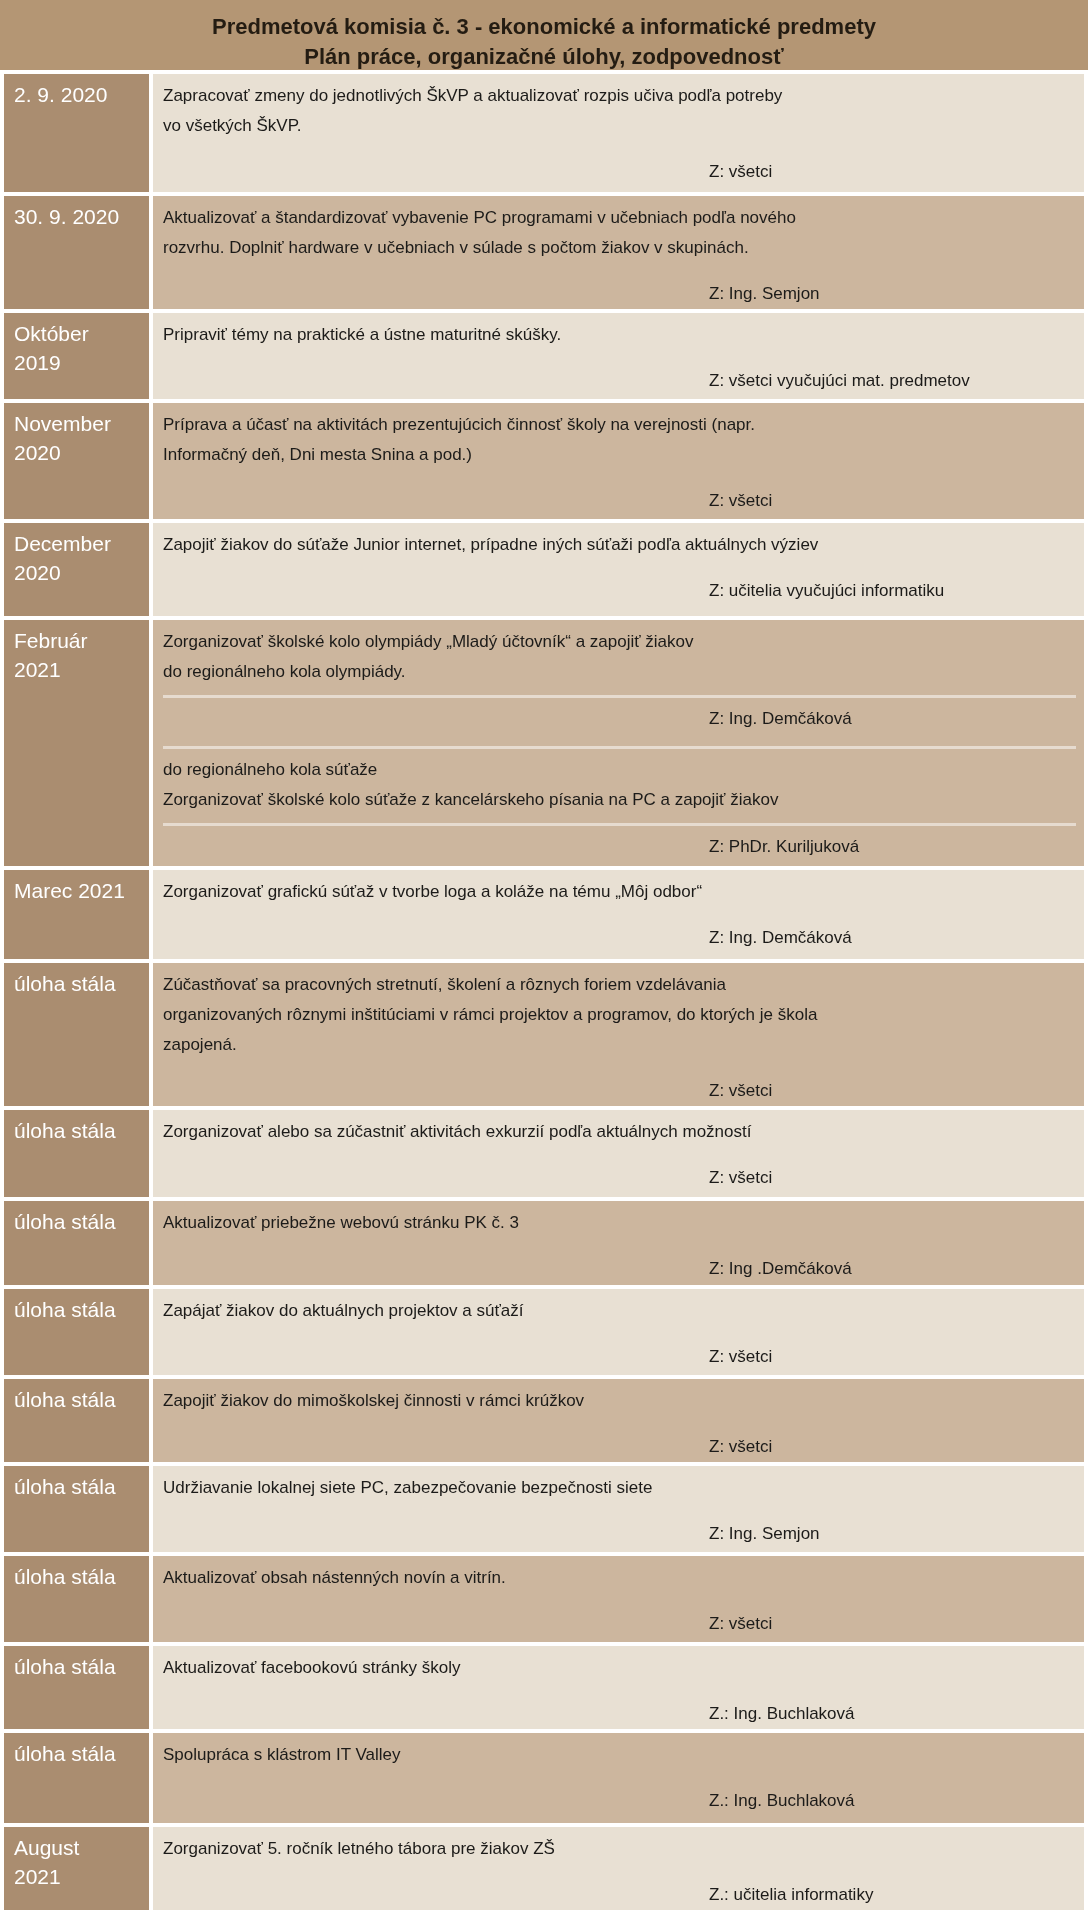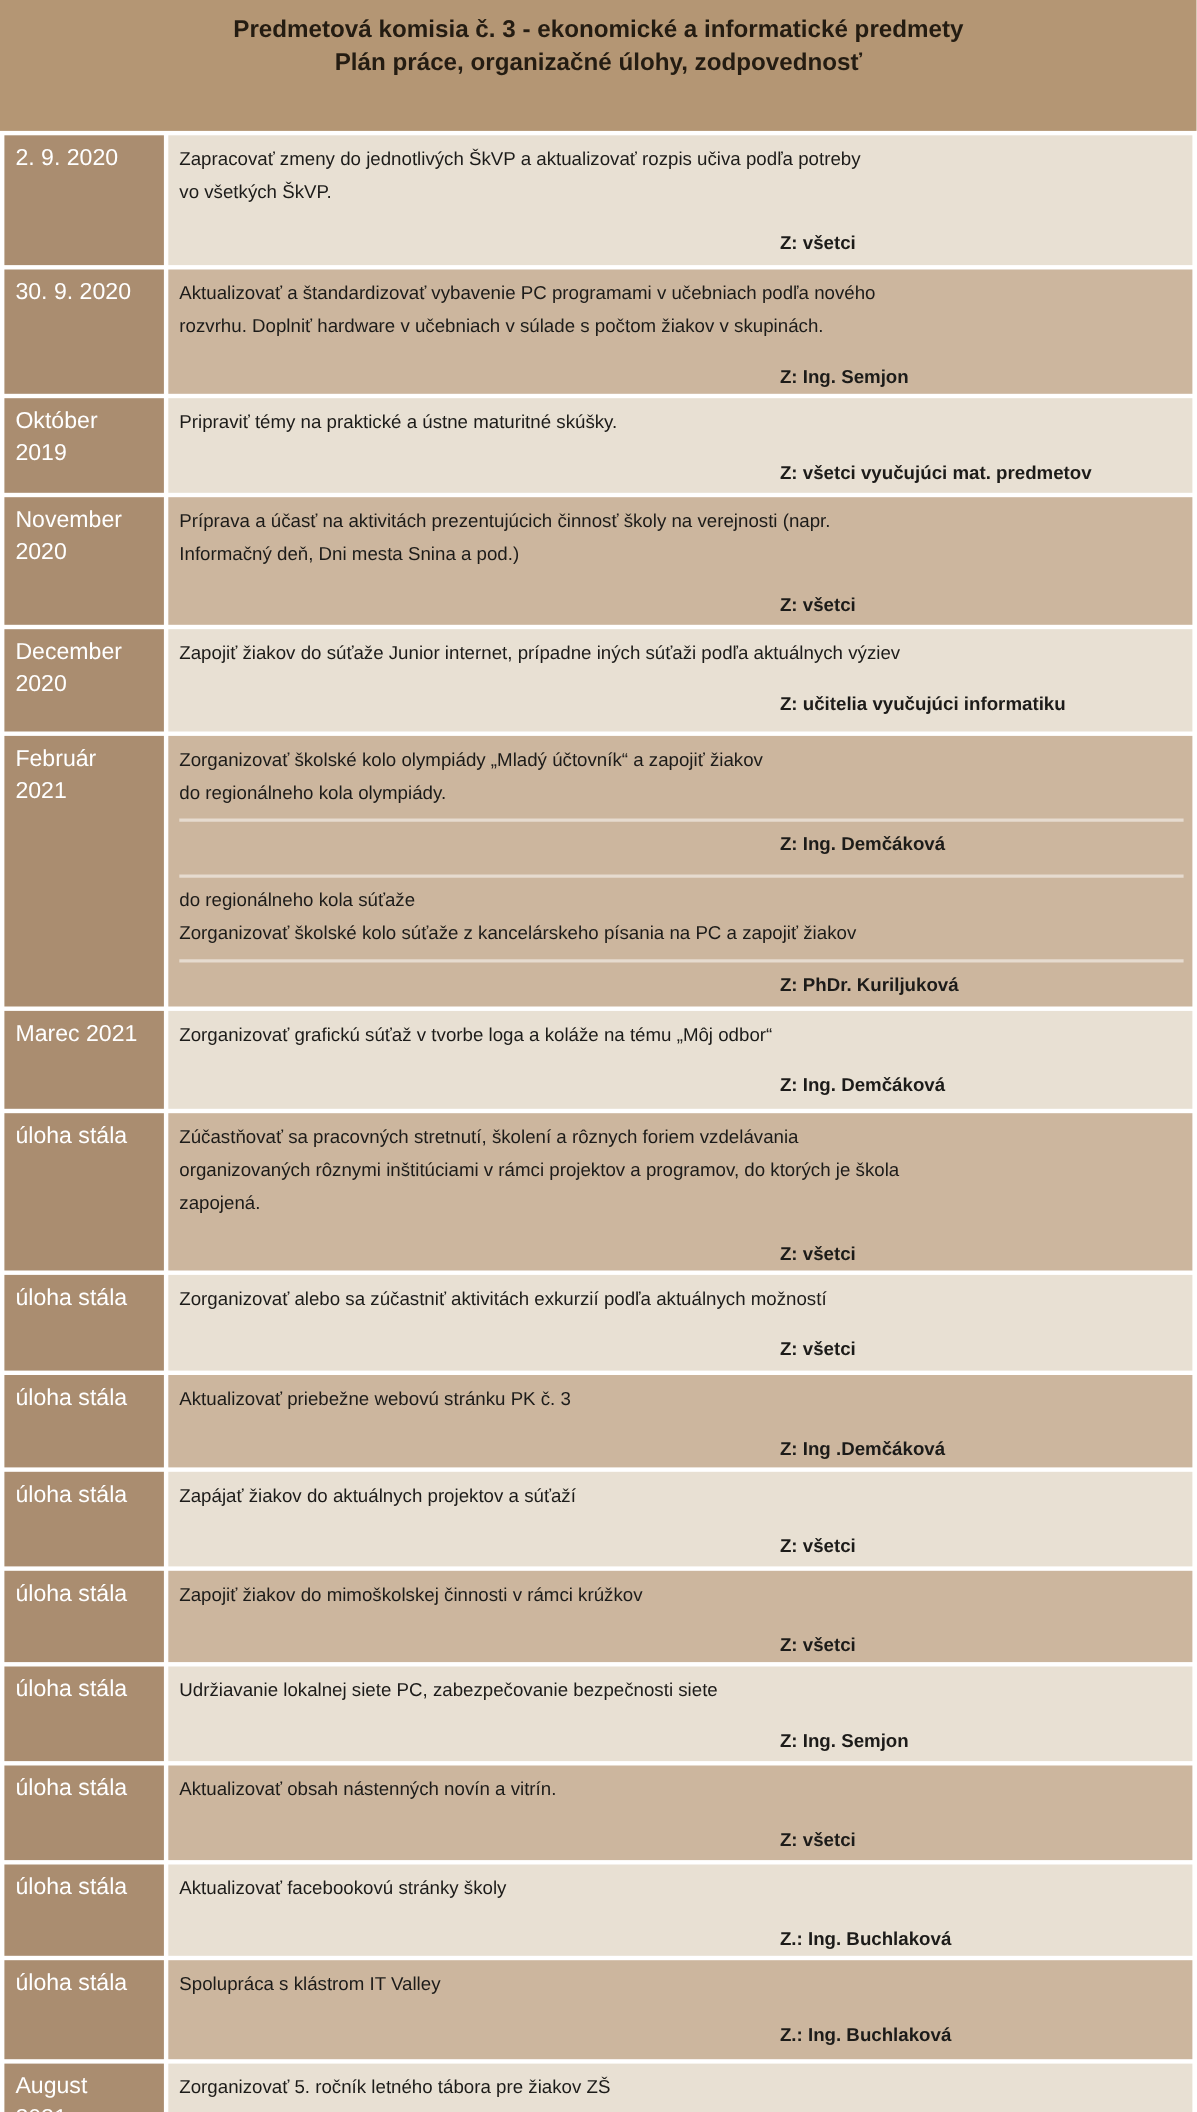--- a/index.html
+++ b/index.html
@@ -15,21 +15,21 @@
   html,body{margin:0;padding:0;background:#ffffff;}
   body{font-family:"Liberation Sans","DejaVu Sans",sans-serif;}
   .page{
     position:relative;
     width:1088px;height:1920px;
     margin:0 auto;
     background:#ffffff;
     overflow:hidden;
   }
   .doc-header{
-    width:1088px;height:119px;
+    width:1088px;height:70px;
     background:var(--header-bg);
     color:var(--header-text);
     text-align:center;
     padding-top:12px;
   }
   .doc-header .h-line{
     font-size:22px;
     line-height:30px;
     font-weight:bold;
   }
@@ -57,21 +57,20 @@
     font-size:17px;
     line-height:30px;
   }
   .task-cell.light{background:var(--light-bg);}
   .task-cell.medium{background:var(--medium-bg);}
   .task-line{margin:0;}
   .resp{
     margin-top:16px;
     padding-left:546px;
     white-space:nowrap;
-    font-weight:bold;
   }
   
   .with-seps .task-cell > *:not(:first-child){
     border-top:3px solid rgba(255,255,255,0.5);
     margin-top:8px;
     padding-top:6px;
   }
   .with-seps .resp{padding-bottom:4px;}
 </style>
 </head>

